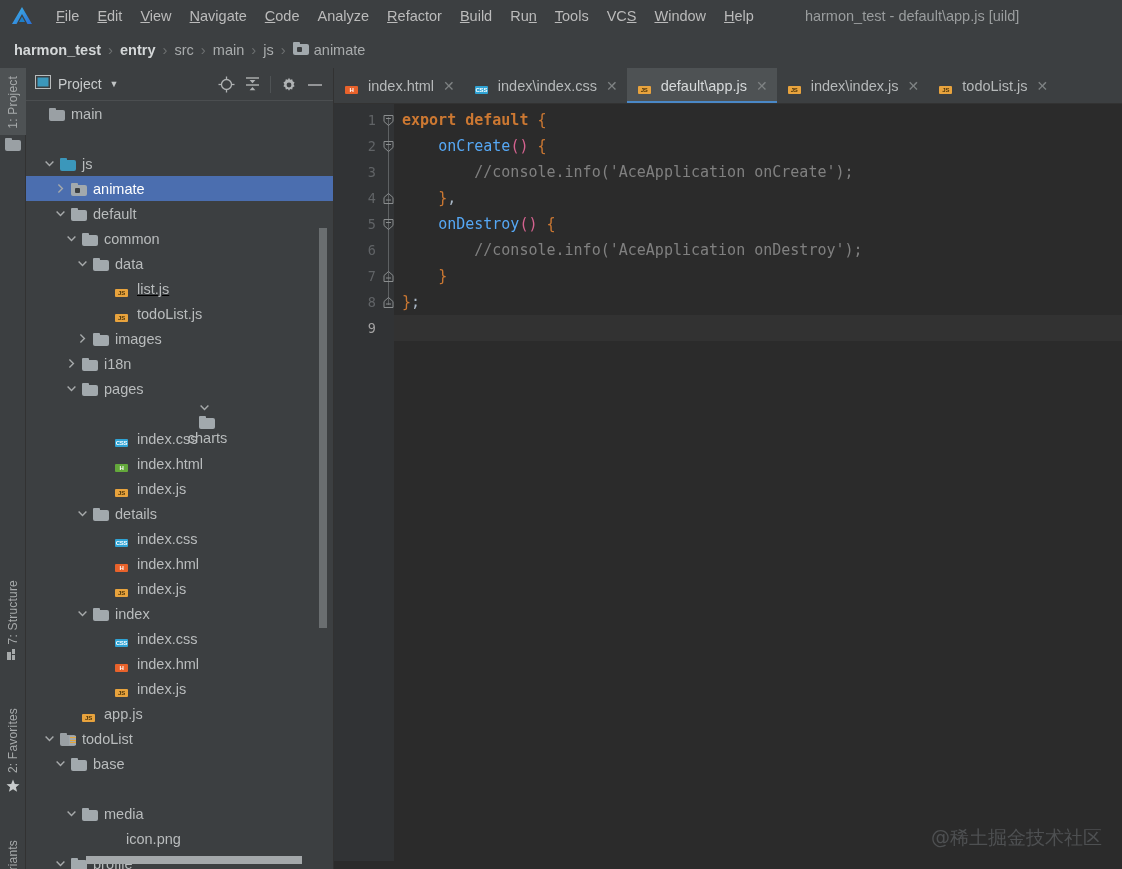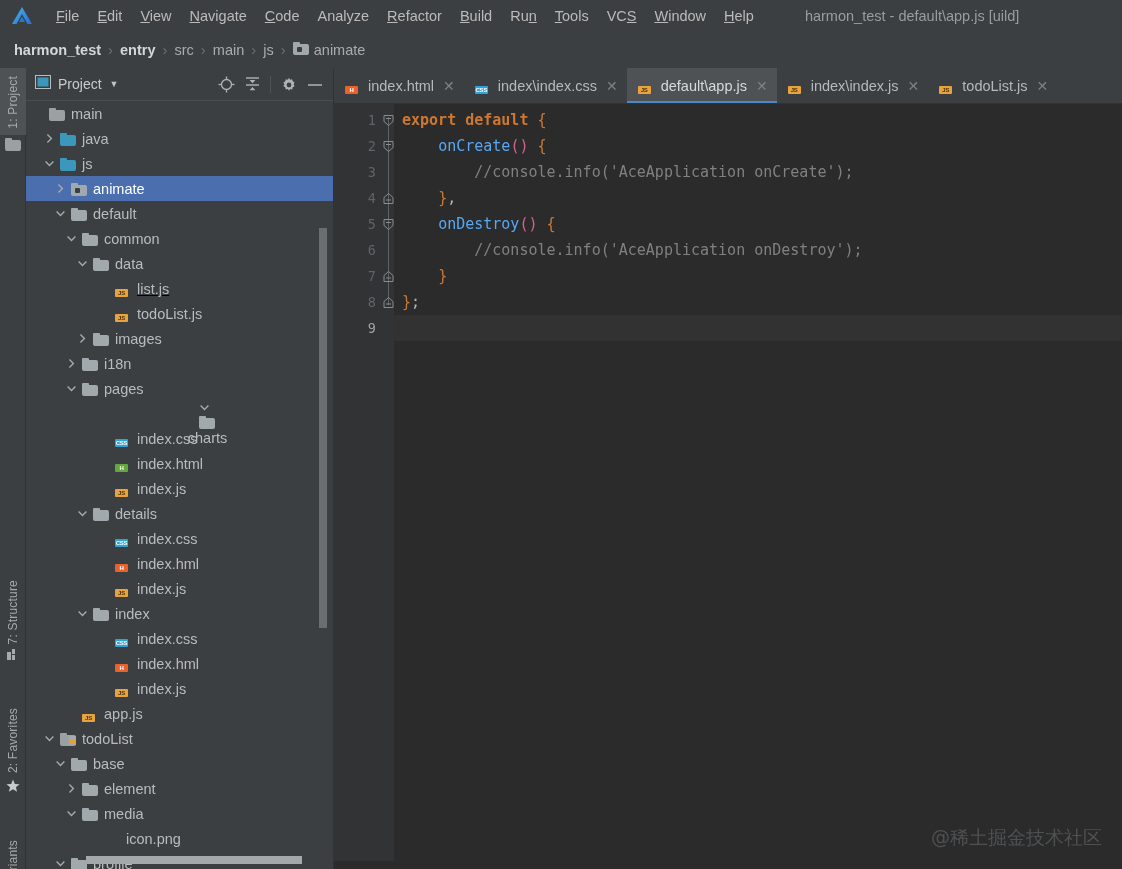--- a/index.html
+++ b/index.html
@@ -339,31 +339,20 @@
       </div>
     </div>
     <div class="tree" id="tree">
         <div class="trow" style="top: 0px; position: absolute; left: 0px; right: 0px; padding-left: 6px;">
           <span class="tarrow"></span>
           <span class="ticon" style="margin-left: 4px;">
             <span class="fld dark" style="position:absolute;top:2px;"></span>
           </span>
           <span class="tlabel">main</span>
         </div>
-        <div class="trow" style="top: 25px; position: absolute; left: 0px; right: 0px; padding-left: 17px;">
-          <span class="tarrow">
-            <svg width="7" height="9" viewBox="0 0 7 9">
-              <path d="M1.4 0.6 L5.4 4.5 L1.4 8.4" fill="none" stroke="currentColor" stroke-width="1.4"></path>
-            </svg>
-          </span>
-          <span class="ticon" style="margin-left: 4px;">
-            <span class="fld teal" style="position:absolute;top:2px;"></span>
-          </span>
-          <span class="tlabel">java</span>
-        </div>
         <div class="trow" style="top: 50px; position: absolute; left: 0px; right: 0px; padding-left: 17px;">
           <span class="tarrow">
             <svg width="9" height="7" viewBox="0 0 9 7">
               <path d="M0.6 1.4 L4.5 5.4 L8.4 1.4" fill="none" stroke="currentColor" stroke-width="1.4"></path>
             </svg>
           </span>
           <span class="ticon" style="margin-left: 4px;">
             <span class="fld teal" style="position:absolute;top:2px;"></span>
           </span>
           <span class="tlabel">js</span>
@@ -559,31 +548,20 @@
         <div class="trow" style="top: 650px; position: absolute; left: 0px; right: 0px; padding-left: 28px;">
           <span class="tarrow">
             <svg width="9" height="7" viewBox="0 0 9 7">
               <path d="M0.6 1.4 L4.5 5.4 L8.4 1.4" fill="none" stroke="currentColor" stroke-width="1.4"></path>
             </svg>
           </span>
           <span class="ticon" style="margin-left: 4px;">
             <span class="fld " style="position:absolute;top:2px;"></span>
           </span>
           <span class="tlabel">base</span>
-        </div>
-        <div class="trow" style="top: 675px; position: absolute; left: 0px; right: 0px; padding-left: 39px;">
-          <span class="tarrow">
-            <svg width="7" height="9" viewBox="0 0 7 9">
-              <path d="M1.4 0.6 L5.4 4.5 L1.4 8.4" fill="none" stroke="currentColor" stroke-width="1.4"></path>
-            </svg>
-          </span>
-          <span class="ticon" style="margin-left: 4px;">
-            <span class="fld " style="position:absolute;top:2px;"></span>
-          </span>
-          <span class="tlabel">element</span>
         </div>
         <div class="trow" style="top: 725px; position: absolute; left: 0px; right: 0px; padding-left: 61px;">
           <span class="tarrow"></span>
           <span class="ticon" style="margin-left: 4px;"><span class="img-ico"><i></i></span></span>
           <span class="tlabel">icon.png</span>
         </div>
         <div class="trow" style="top: 700px; position: absolute; left: 0px; right: 0px; padding-left: 39px;">
           <span class="tarrow">
             <svg width="9" height="7" viewBox="0 0 9 7">
               <path d="M0.6 1.4 L4.5 5.4 L8.4 1.4" fill="none" stroke="currentColor" stroke-width="1.4"></path>

